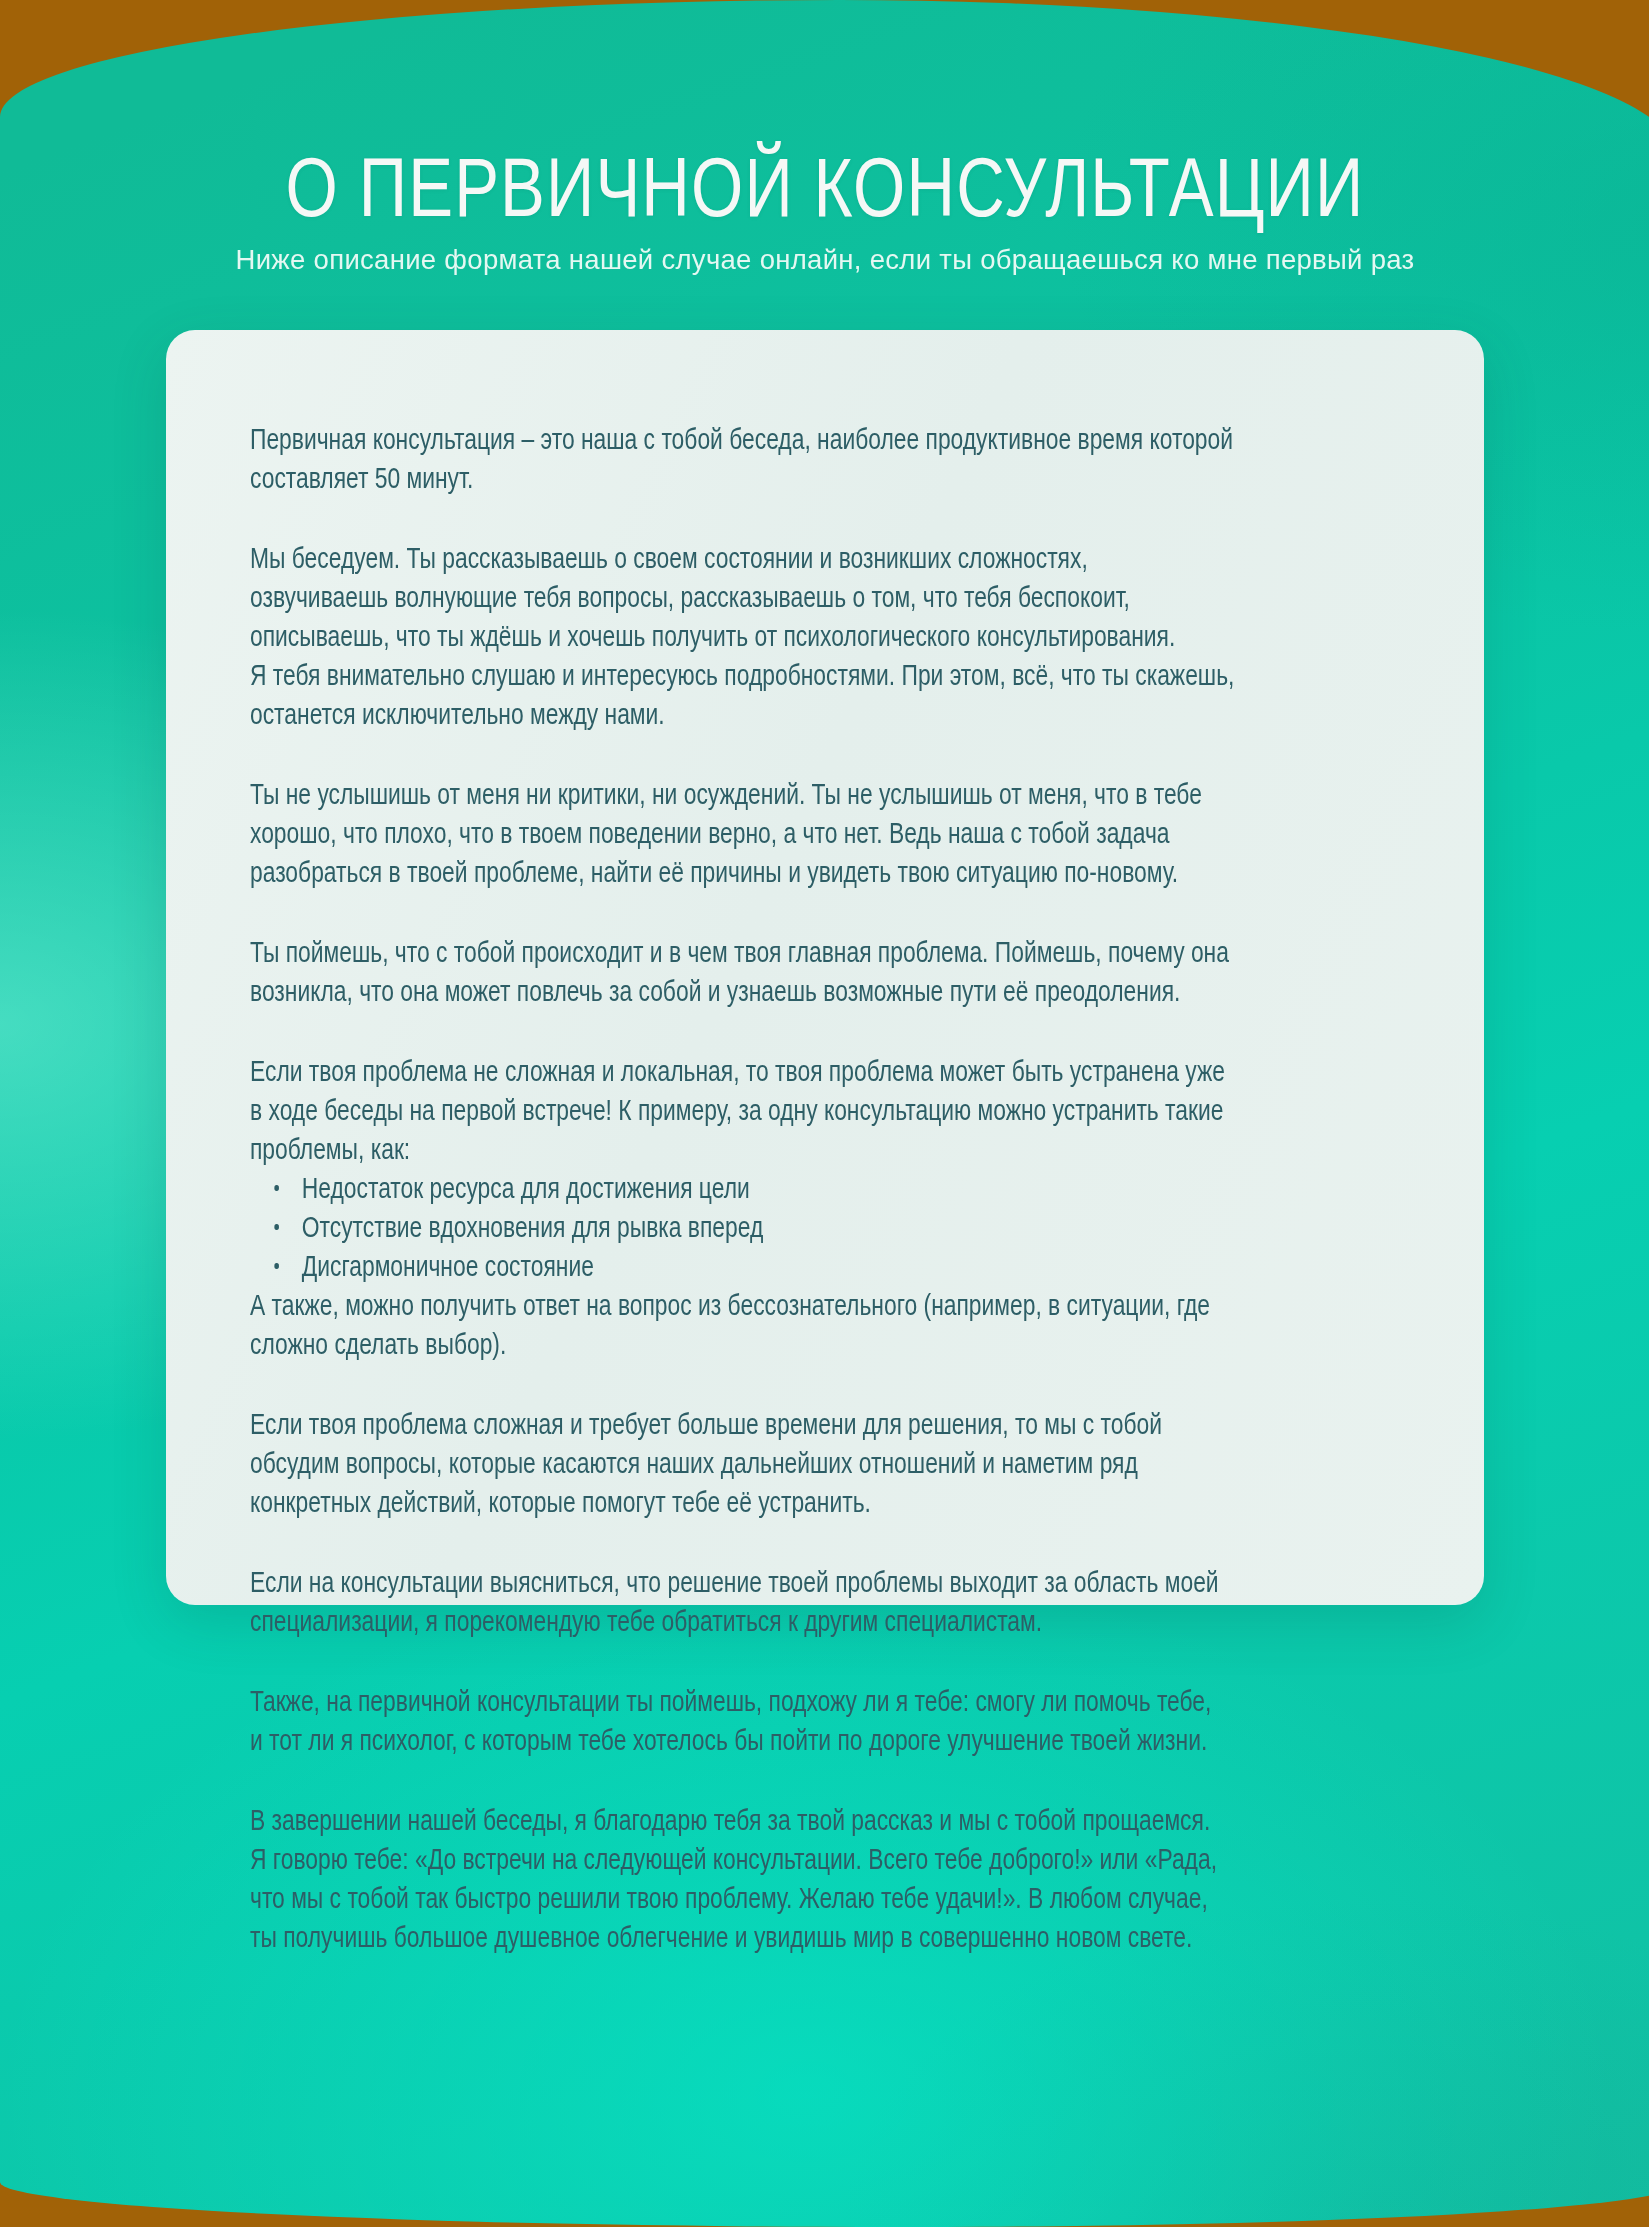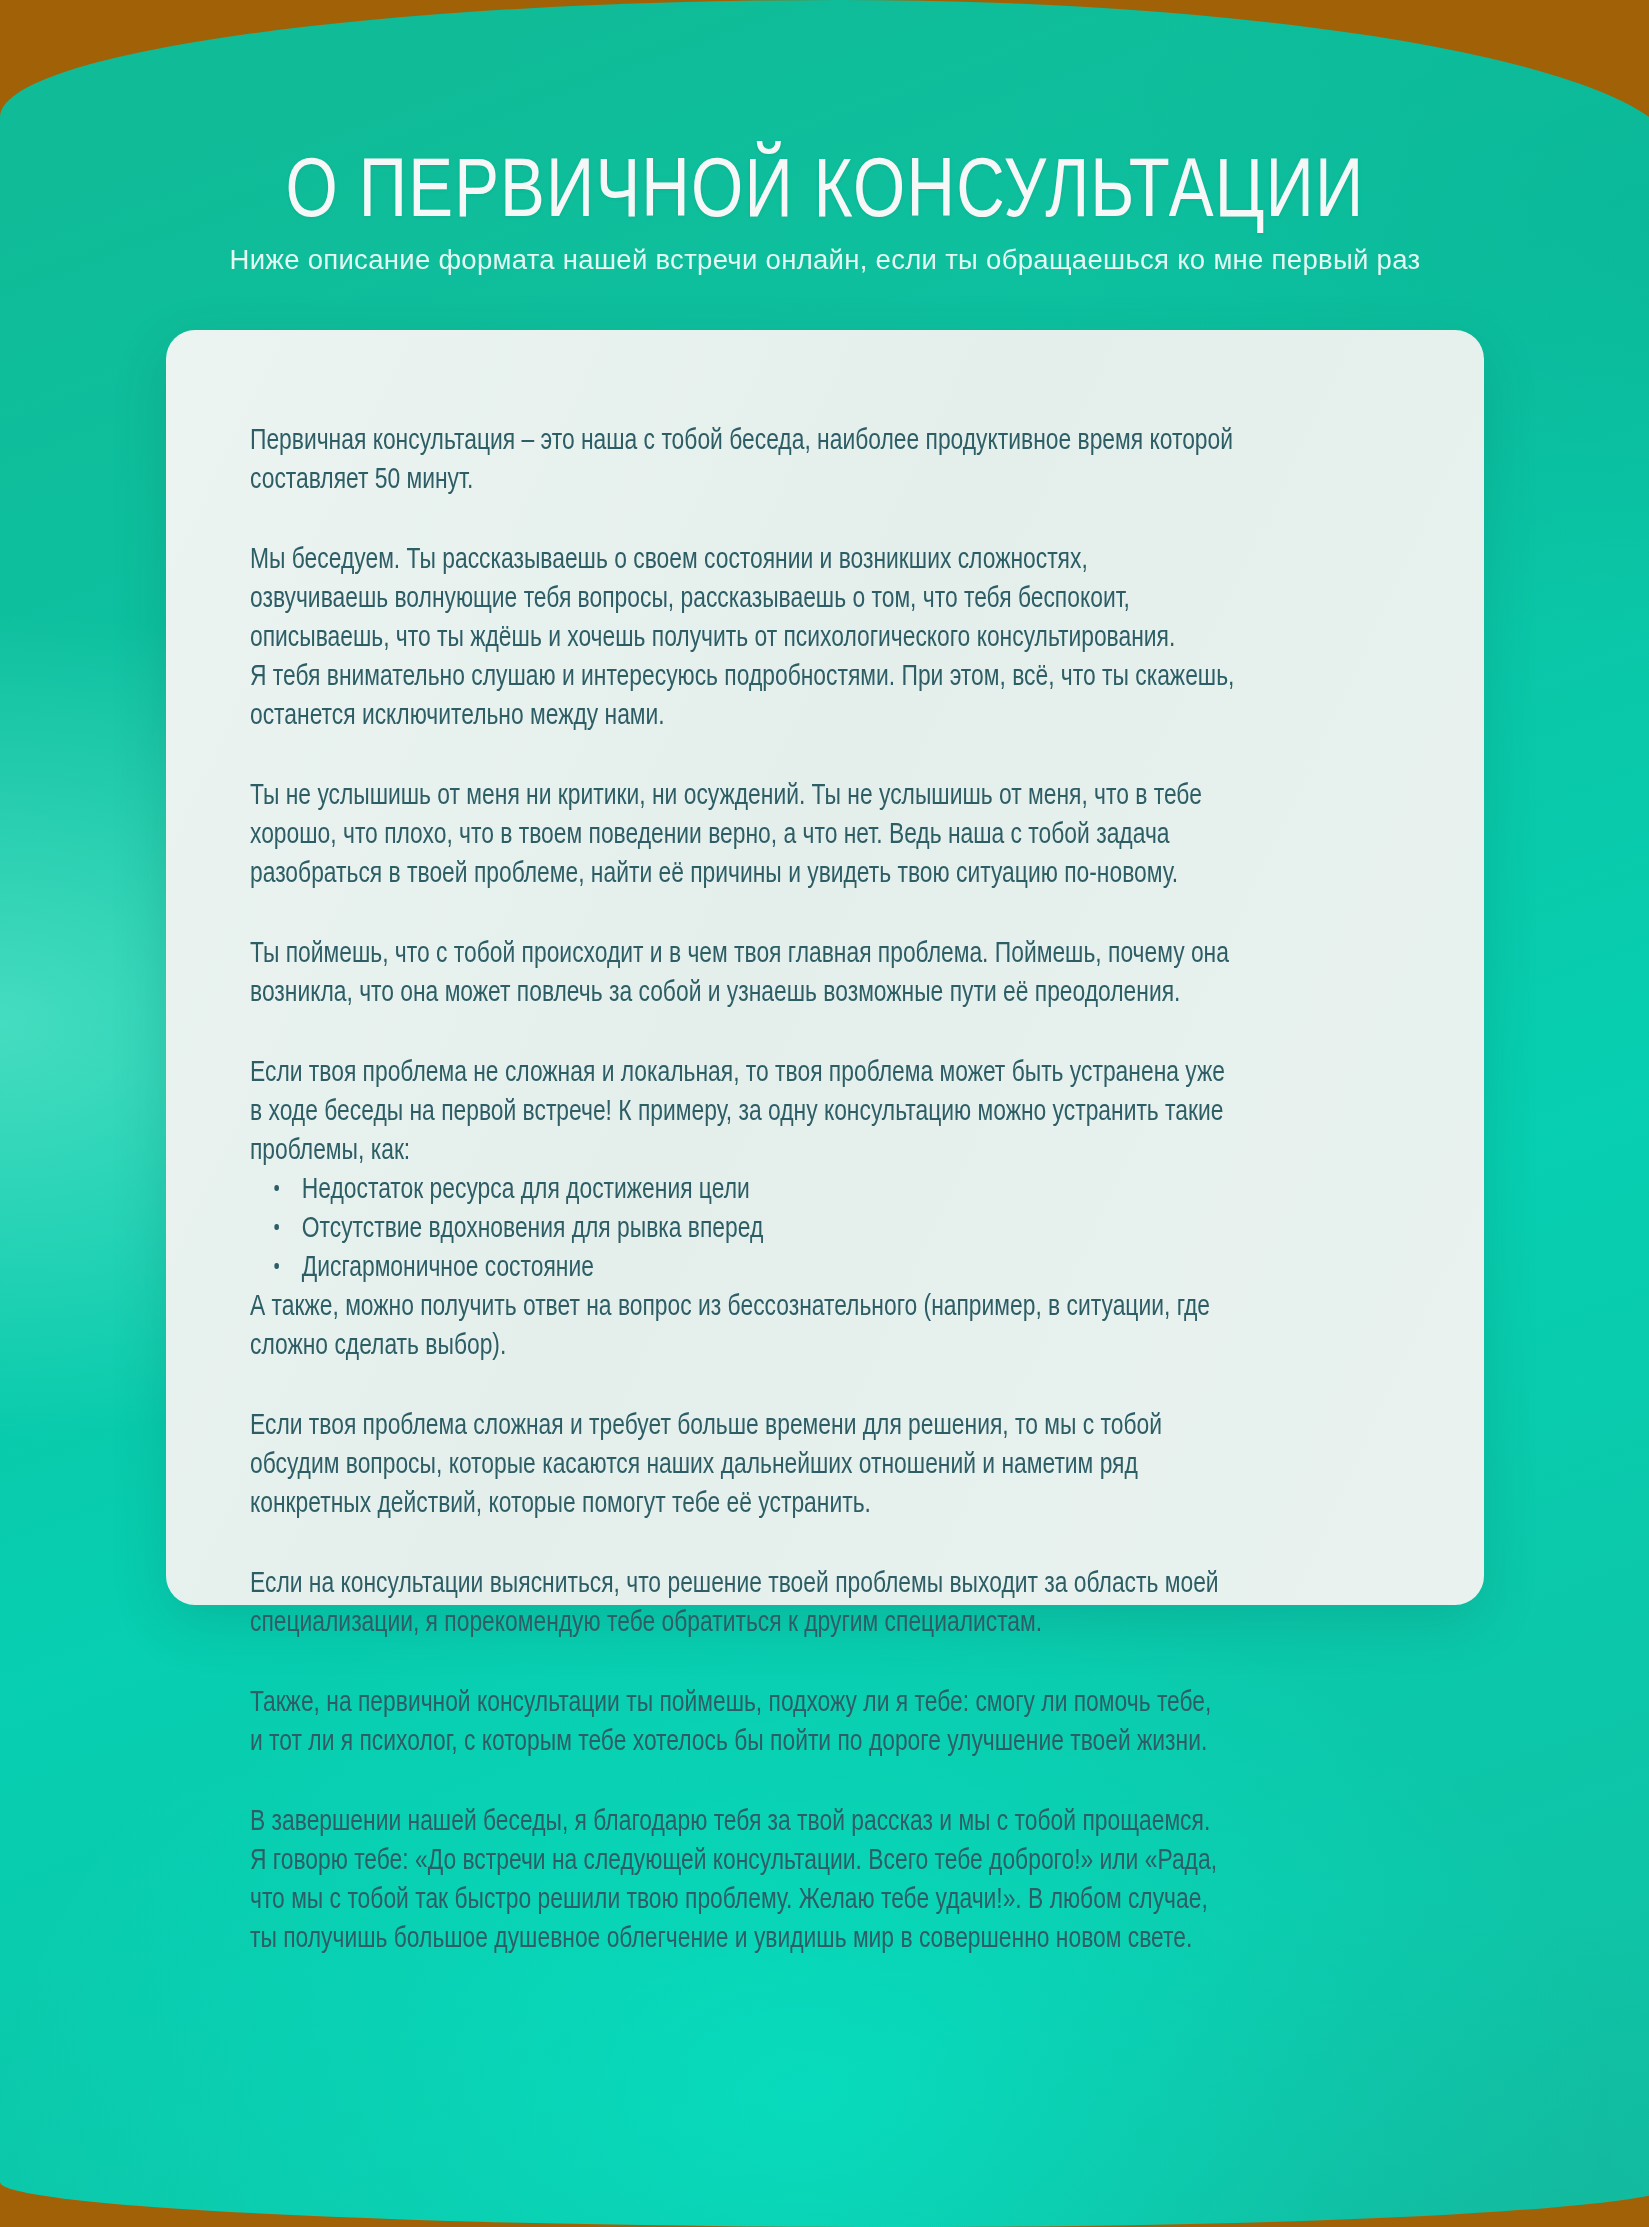--- a/index.html
+++ b/index.html
@@ -110,21 +110,21 @@
 </style>
 </head>
 <body>
 
 <div class="stage">
 
   <div class="teal-bg"></div>
 
   <div class="header">
     <h1 class="page-title">О ПЕРВИЧНОЙ КОНСУЛЬТАЦИИ</h1>
-    <div class="page-subtitle">Ниже описание формата нашей встречи онлайн, если ты обращаешься ко мне первый раз</div>
+    <div class="page-subtitle">Ниже описание формата нашей случае онлайн, если ты обращаешься ко мне первый раз</div>
   </div>
 
   <div class="card">
     <div class="card-inner">
 
       <p>Первичная консультация – это наша с тобой беседа, наиболее продуктивное время которой
 составляет 50 минут.</p>
       <p>Мы беседуем. Ты рассказываешь о своем состоянии и возникших сложностях,
 озвучиваешь волнующие тебя вопросы, рассказываешь о том, что тебя беспокоит,
 описываешь, что ты ждёшь и хочешь получить от психологического консультирования.

